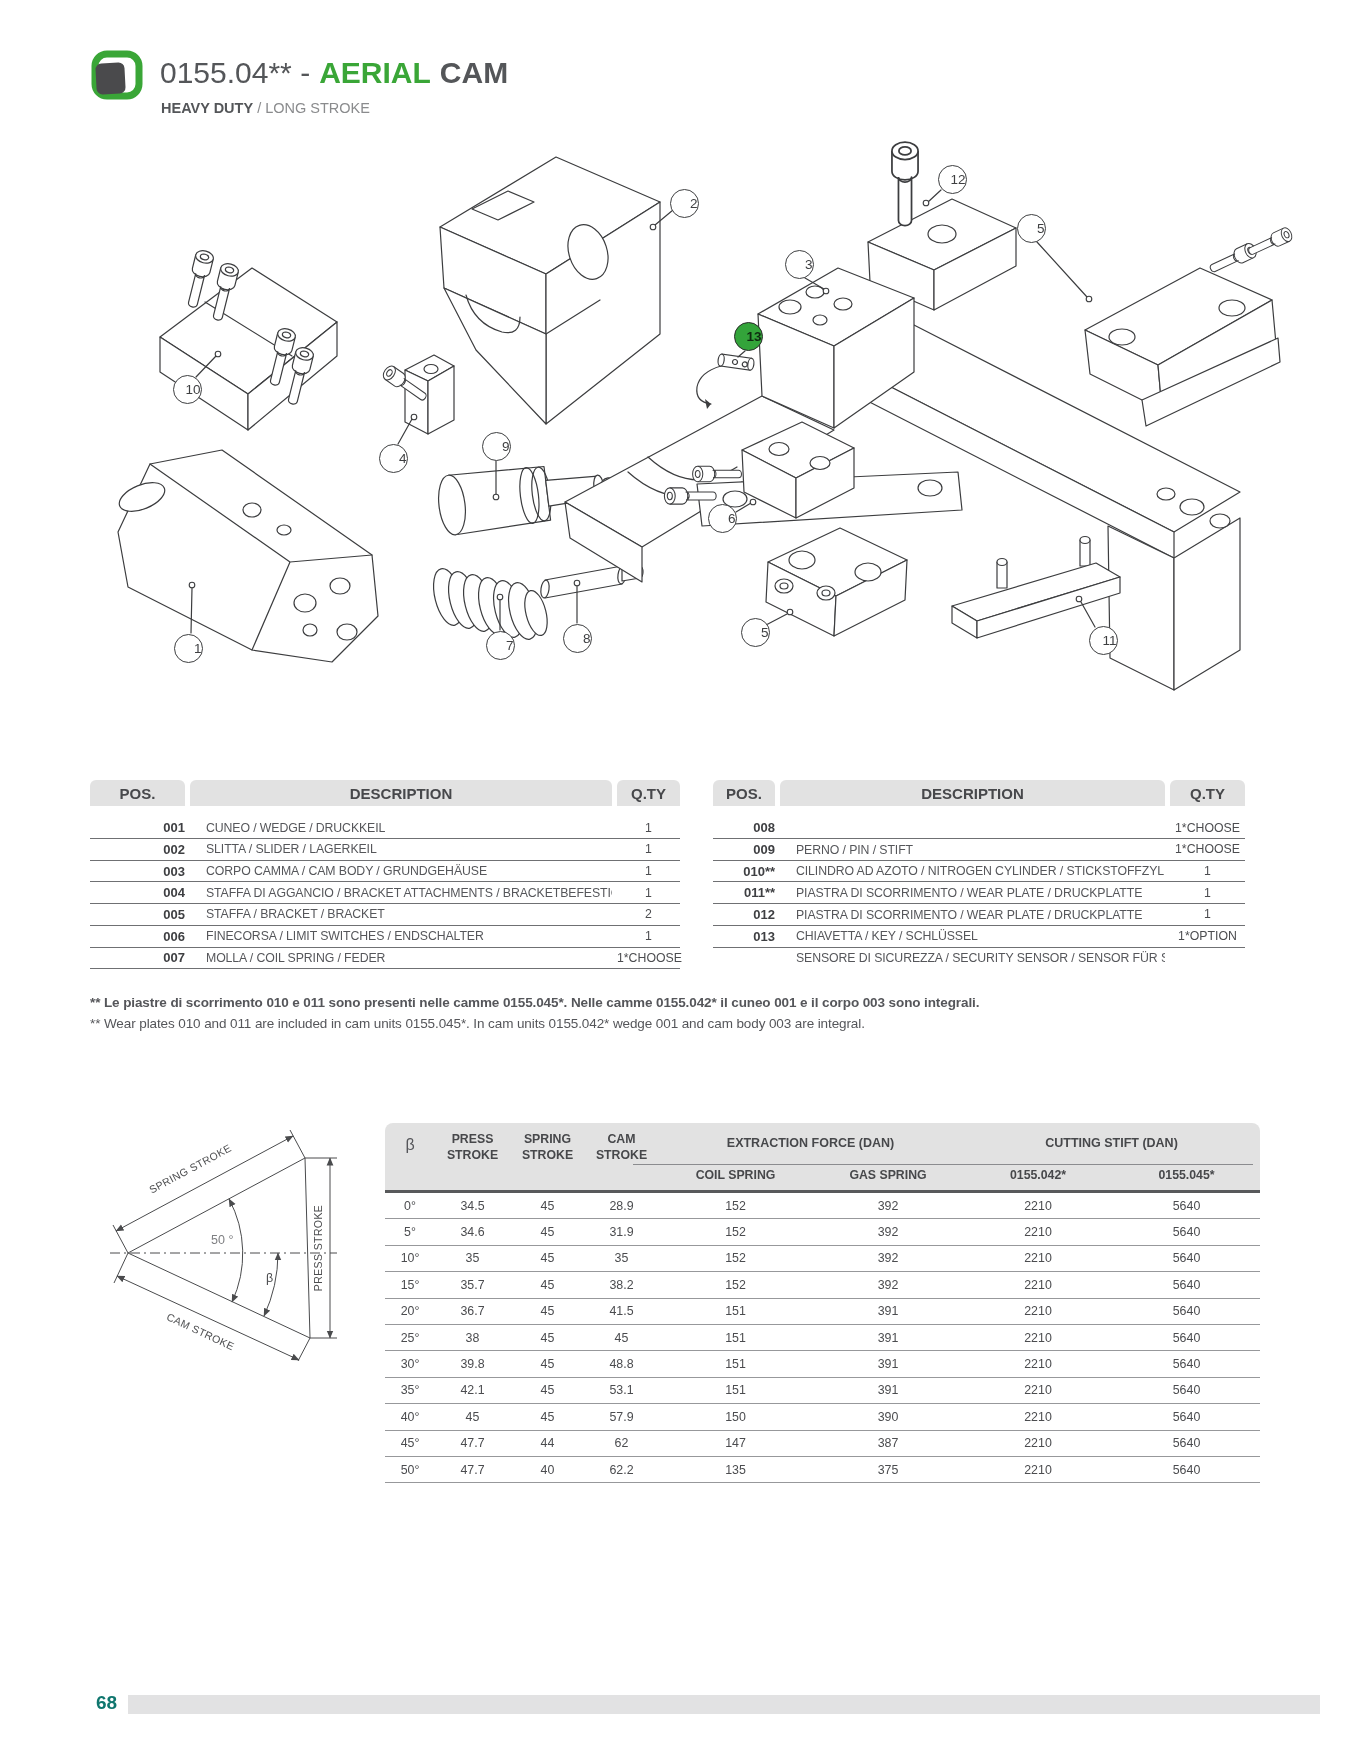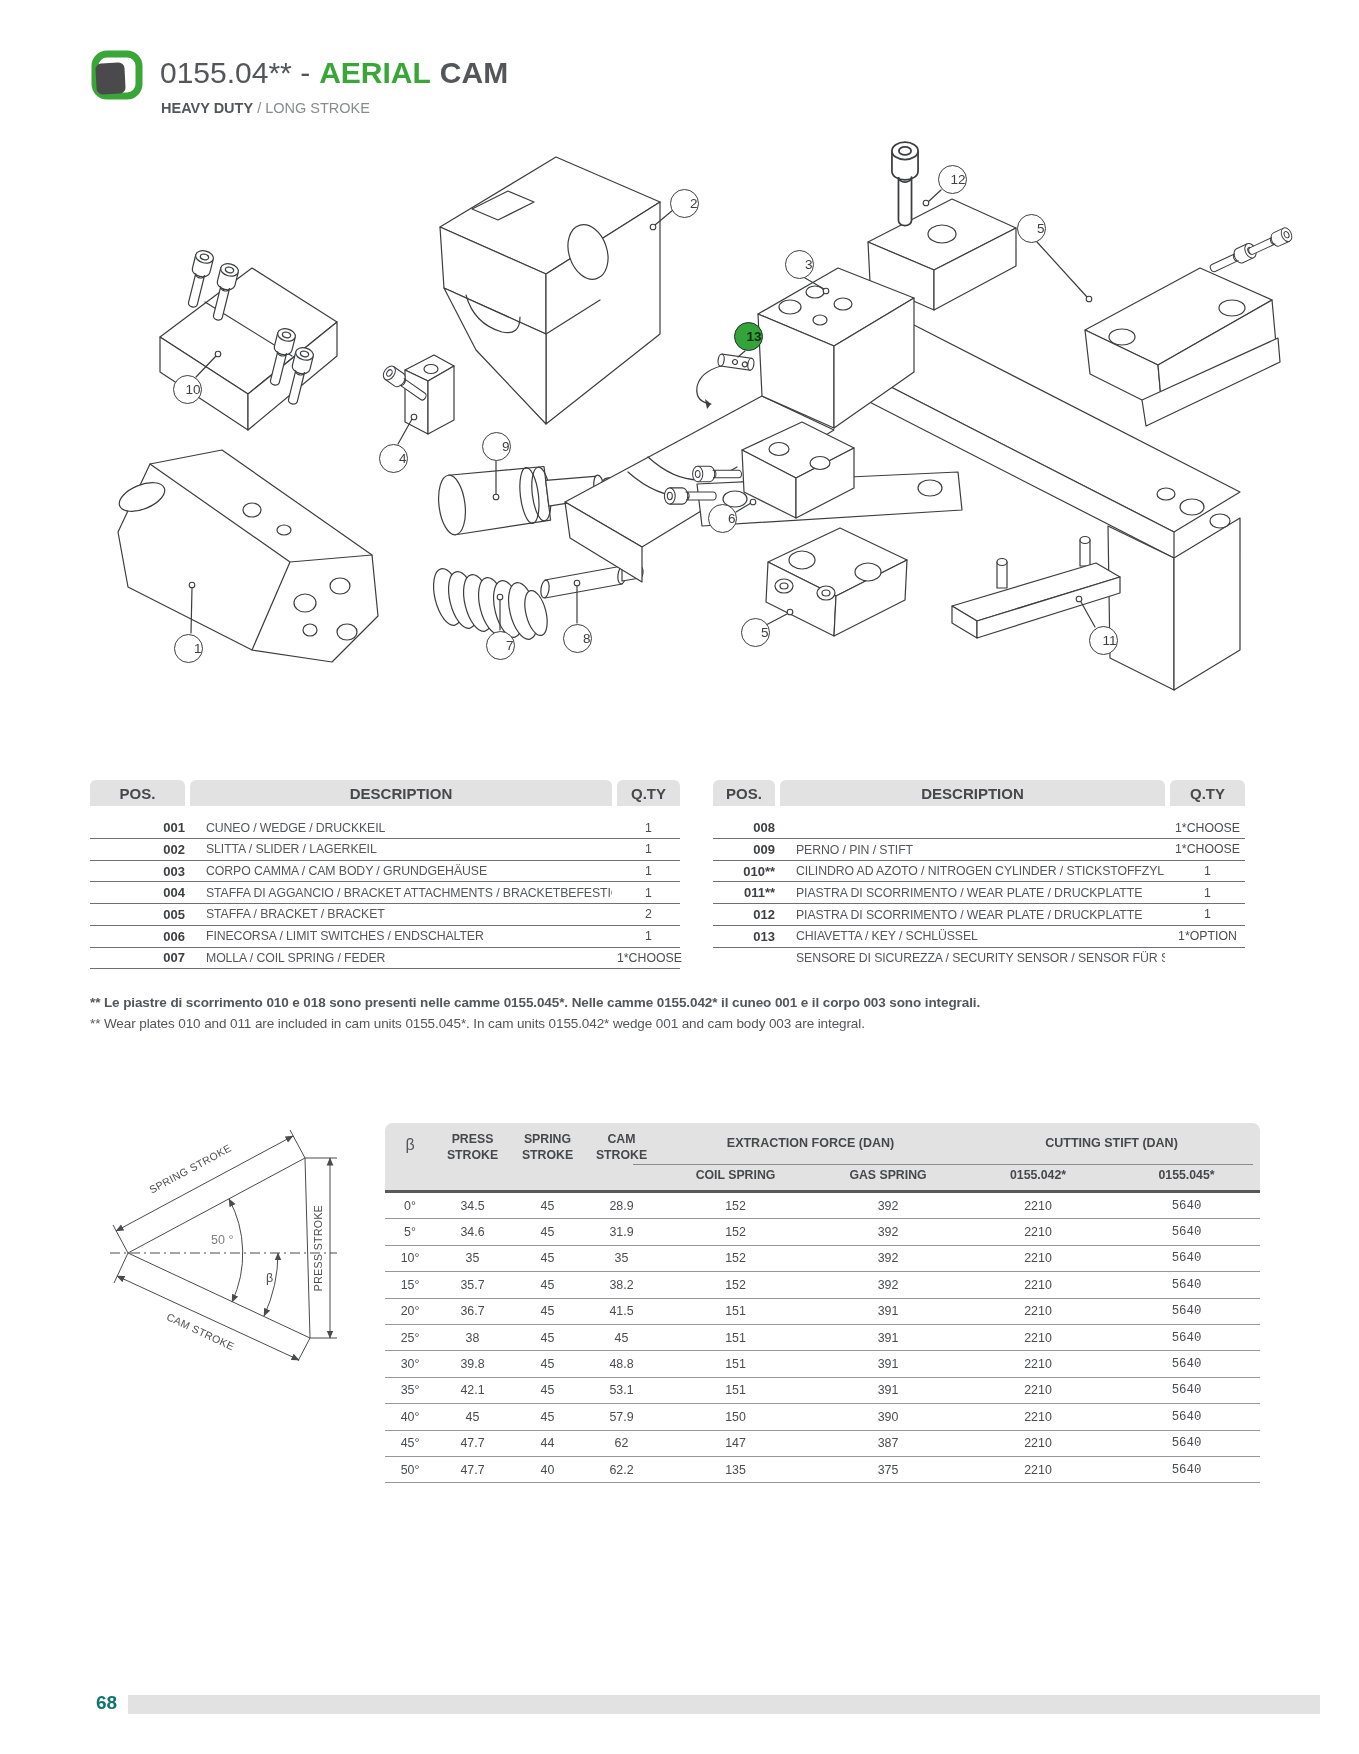--- a/index.html
+++ b/index.html
@@ -38,21 +38,21 @@
   
   .ftable{position:absolute;left:385px;top:1123px;width:875px;}
   .fhead{position:absolute;left:0;top:0;width:875px;height:67px;background:#E2E2E2;border-radius:8px 8px 0 0;}
   .fh{position:absolute;text-align:center;font-weight:700;font-size:12.3px;color:#47484B;line-height:15.5px;}
   .fh-beta{font-weight:400;font-size:16px;color:#55565A;}
   .fh-line{position:absolute;left:248px;top:41px;width:620px;height:1px;background:#8B8C8F;}
   .fdark{position:absolute;left:0;top:67px;width:875px;height:3px;background:#58595B;}
   .frows{position:absolute;left:0;top:70px;width:875px;}
   .frow{display:flex;height:25.4px;border-bottom:1.2px solid #97989B;align-items:center;}
   .fc0{width:50px;} .fc1{width:75px;} .fc2{width:75px;} .fc3{width:73px;}
-  .fc4{width:155px;} .fc5{width:150px;} .fc6{width:150px;} .fc7{width:147px;font-family:Liberation Mono, monospace;}
+  .fc4{width:155px;} .fc5{width:150px;} .fc6{width:150px;} .fc7{width:147px;}
   .frow span{text-align:center;font-size:12.4px;color:#4B4C4F;}
   
   .pageno{position:absolute;left:96px;top:1692px;font-size:19px;font-weight:700;color:#0f766e;text-align:center;}
   .footbar{position:absolute;left:128px;top:1695px;width:1192px;height:19px;background:#E2E2E3;}
   
   .fcp{fill:#fff;stroke:#3C3D3F;stroke-width:1.2;stroke-linejoin:round;}
   .ln{fill:none;stroke:#3C3D3F;stroke-width:1.2;stroke-linejoin:round;stroke-linecap:round;}
   .dot{fill:#fff;stroke:#3C3D3F;stroke-width:1.1;}
   .dim{fill:none;stroke:#4A4B4D;stroke-width:1;}
   .sdtext{font-family:"Liberation Sans",sans-serif;font-size:10.5px;fill:#4C4D4F;letter-spacing:0.4px;}
@@ -395,21 +395,21 @@
         </div>
       <div class="prow">
           <span class="pc-pos">013</span>
           <span class="pc-desc">SENSORE DI SICUREZZA / SECURITY SENSOR / SENSOR FÜR SICHERHEIT</span>
           <span class="pc-qty">1*OPTION</span>
         </div>
     </div>
   </div>
 
   <div class="notes">
-    <div class="n1">** Le piastre di scorrimento 010 e 018 sono presenti nelle camme 0155.045*. Nelle camme 0155.042* il cuneo 001 e il corpo 003 sono integrali.</div>
+    <div class="n1">** Le piastre di scorrimento 010 e 011 sono presenti nelle camme 0155.045*. Nelle camme 0155.042* il cuneo 001 e il corpo 003 sono integrali.</div>
     <div>** Wear plates 010 and 011 are included in cam units 0155.045*. In cam units 0155.042* wedge 001 and cam body 003 are integral.</div>
   </div>
 
   <svg class="abs" style="left:85px;top:1128px" width="275" height="235" viewBox="0 0 275 235">
     <defs>
       <marker id="ar" markerWidth="10" markerHeight="8" refX="7.5" refY="4" orient="auto-start-reverse">
         <path d="M0,0.6 L8,4 L0,7.4 Z" fill="#4A4B4D"></path>
       </marker>
     </defs>
     <path class="dim" d="M43,125 L220,30 M43,125 L225,210 M220,30 L225,210" stroke="#3C3D3F" stroke-width="1.3"></path>

